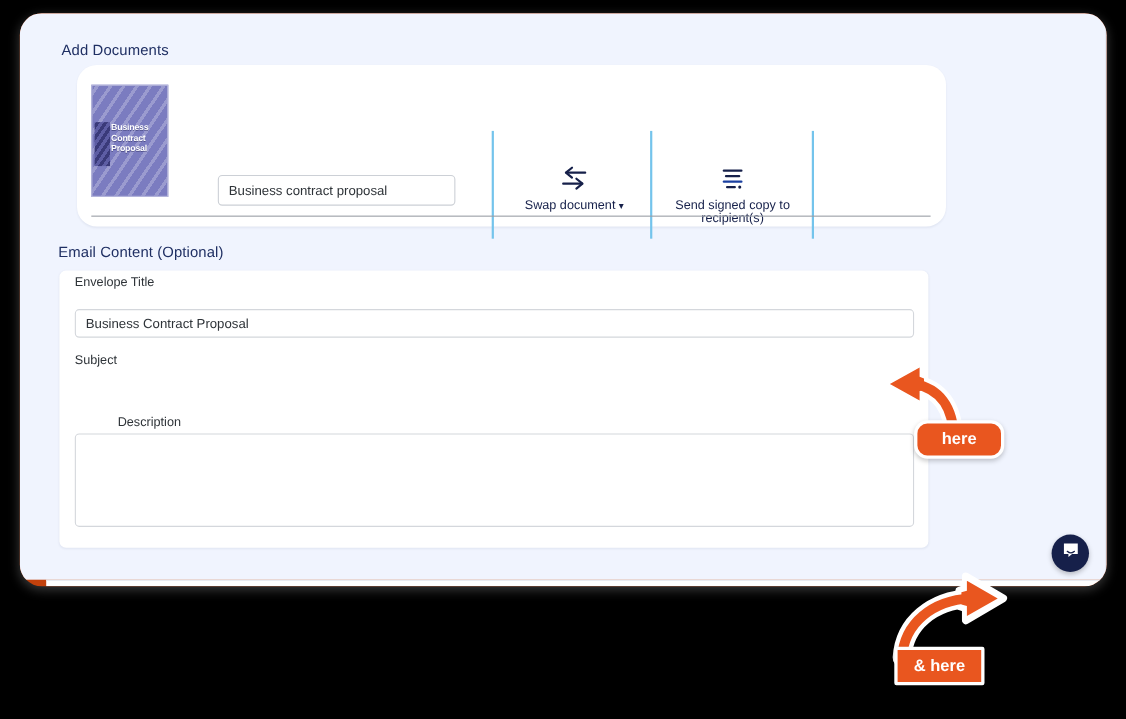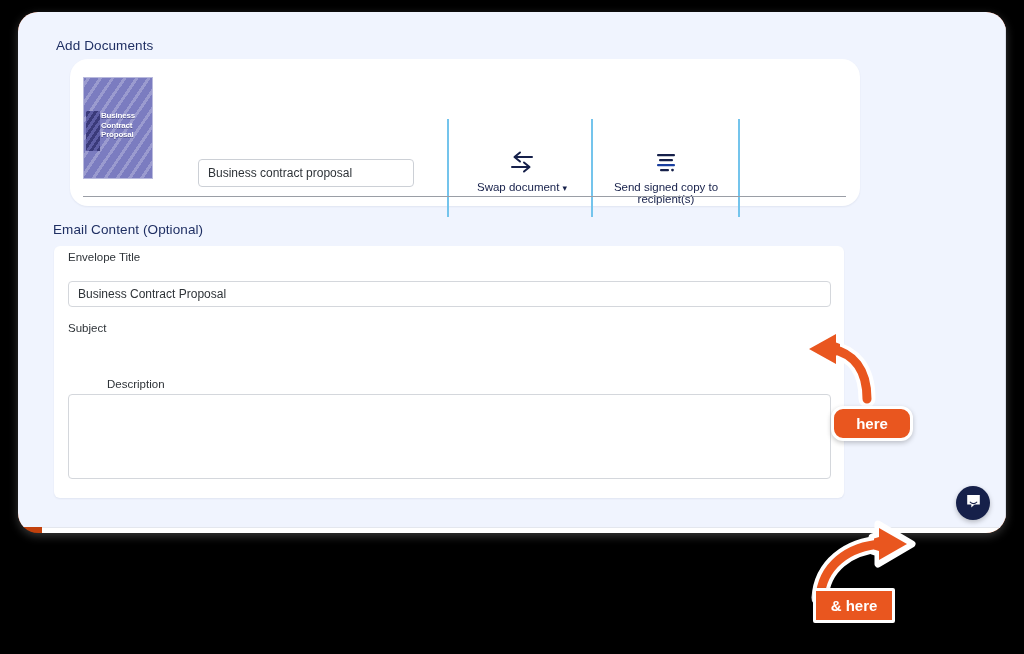--- a/index.html
+++ b/index.html
@@ -312,21 +312,21 @@
     font-family: "Liberation Sans", sans-serif;
     font-weight: bold;
     display: flex;
     align-items: center;
     justify-content: center;
     box-shadow: 0 2px 5px rgba(0,0,0,.22);
     user-select: none;
   }
   #badge-here {
     left: 831px;
-    top: 406px;
+    top: 382px;
     width: 76px;
     height: 29px;
     font-size: 15px;
     border-radius: 12px;
   }
   #badge-and-here {
     left: 813px;
     top: 588px;
     width: 76px;
     height: 29px;

